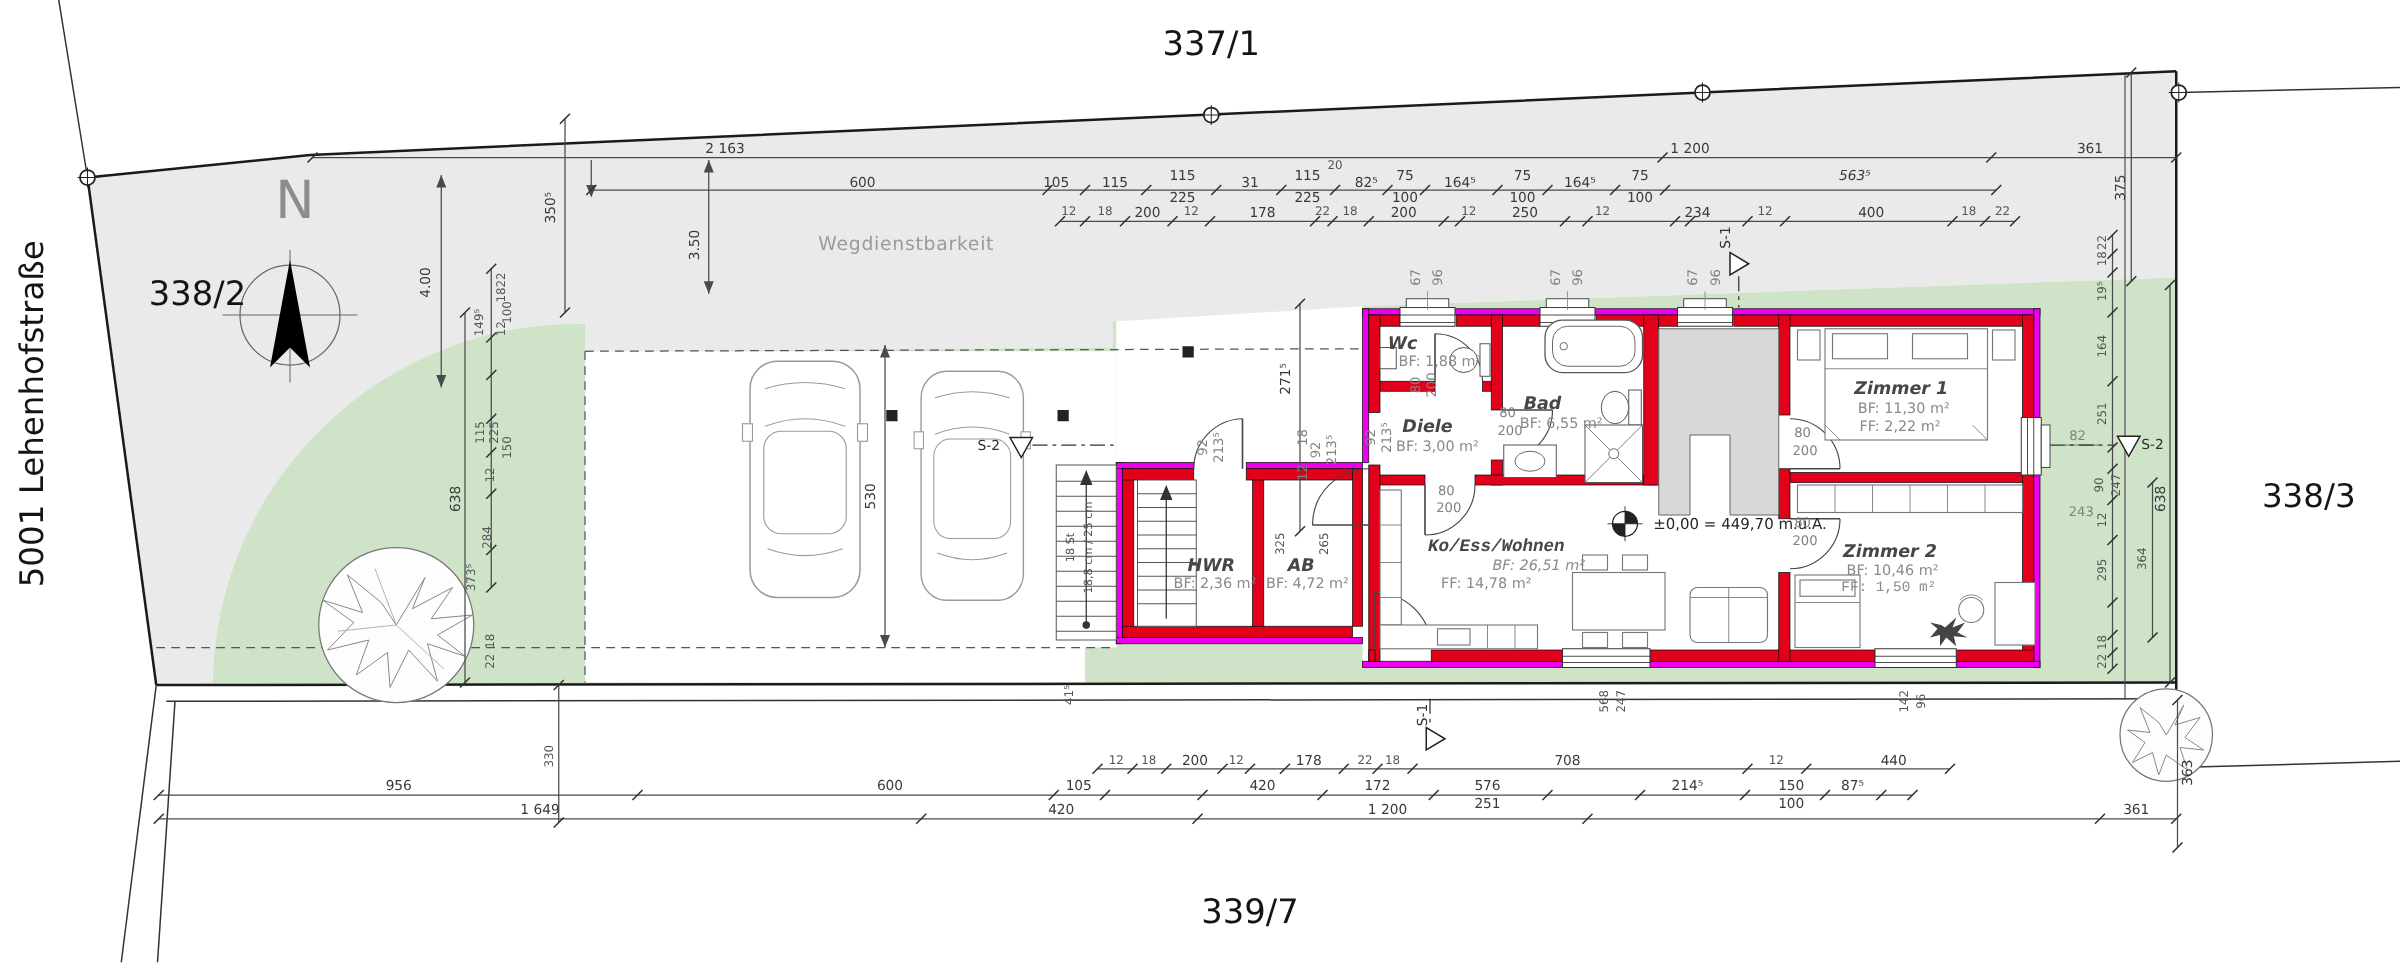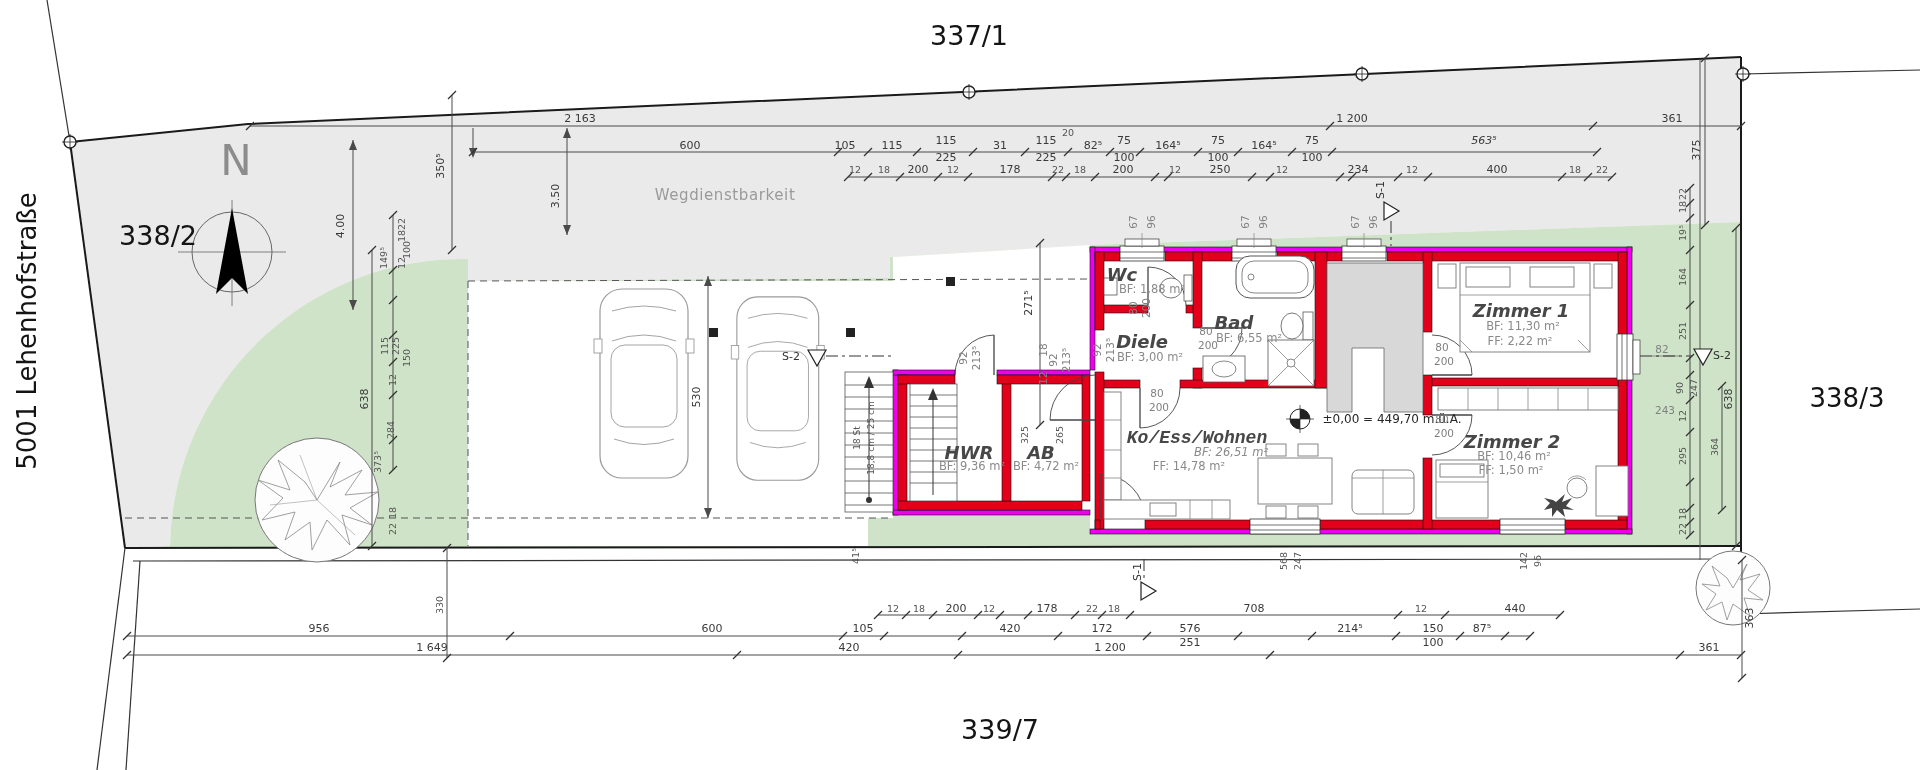--- a/index.html
+++ b/index.html
@@ -5,21 +5,21 @@
   html,body{margin:0;padding:0;background:#fff;}
   body{width:1920px;height:770px;position:relative;font-family:"DejaVu Sans","Liberation Sans",sans-serif;overflow:hidden;}
   #plan-svg{position:absolute;left:0;top:0;}
   #labels{position:absolute;left:0;top:0;width:1920px;height:770px;pointer-events:none;}
   .lb{position:absolute;transform:translate(-50%,-50%);white-space:nowrap;line-height:1.02;}
   .rot{transform:translate(-50%,-50%) rotate(-90deg);}
   .p{font-size:27px;color:#141414;}
   .pr{font-size:26px;color:#141414;}
   .n{font-size:42px;color:#8c8c8c;}
   .ease{font-size:15px;color:#9a9a9a;letter-spacing:.6px;}
-  .rn{font-size:18px;font-weight:bold;font-style:italic;color:#474747;}
+  .rn{font-size:14px;font-weight:bold;font-style:italic;color:#474747;}
   .ri{font-size:11.5px;color:#8a8a8a;}
   .d{font-size:11px;color:#3a3a3a;}
   .ds{font-size:9.5px;color:#555;}
   .dg{font-size:10.5px;color:#808080;}
   .sec{font-size:11px;color:#2e2e2e;}
   .st{font-size:9px;color:#555;}
   .el{font-size:12px;color:#262626;}
 </style>
 </head>
 <body>
@@ -493,23 +493,23 @@
       <div class="lb rn" style="left: 1234px; top: 323px;">Bad</div>
       <div class="lb ri" style="left: 1249px; top: 339px;">BF: 6,55 m²</div>
       <div class="lb rn" style="left: 1197px; top: 438px; font-family: Liberation Mono, monospace;">Ko/Ess/Wohnen</div>
       <div class="lb ri" style="left: 1231px; top: 453px; font-style: italic;">BF: 26,51 m²</div>
       <div class="lb ri" style="left: 1189px; top: 467px;">FF: 14,78 m²</div>
       <div class="lb rn" style="left: 1521px; top: 311px;">Zimmer 1</div>
       <div class="lb ri" style="left: 1523px; top: 327px;">BF: 11,30 m²</div>
       <div class="lb ri" style="left: 1520px; top: 342px;">FF: 2,22 m²</div>
       <div class="lb rn" style="left: 1512px; top: 442px; font-style: italic;">Zimmer 2</div>
       <div class="lb ri" style="left: 1514px; top: 457px;">BF: 10,46 m²</div>
-      <div class="lb ri" style="left: 1511px; top: 471px;">FF: 1,50 m²</div>
+      <div class="lb ri" style="left: 1511px; top: 471px; font-family: Liberation Mono, monospace;">FF: 1,50 m²</div>
       <div class="lb rn" style="left: 969px; top: 453px;">HWR</div>
-      <div class="lb ri" style="left: 972px; top: 467px;">BF: 9,36 m²</div>
+      <div class="lb ri" style="left: 972px; top: 467px;">BF: 2,36 m²</div>
       <div class="lb rn" style="left: 1041px; top: 453px;">AB</div>
       <div class="lb ri" style="left: 1046px; top: 467px;">BF: 4,72 m²</div>
       <div class="lb el" style="left: 1392px; top: 419px;">±0,00 = 449,70 m.ü.A.</div>
       <div class="lb sec rot" style="left: 1381px; top: 190px;">S-1</div>
       <div class="lb sec rot" style="left: 1138px; top: 572px;">S-1</div>
       <div class="lb sec" style="left: 791px; top: 357px;">S-2</div>
       <div class="lb sec" style="left: 1722px; top: 356px;">S-2</div>
       <div class="lb st rot" style="left: 858px; top: 438px;">18 St</div>
       <div class="lb st rot" style="left: 872px; top: 438px;">18,8 cm / 25 cm</div>
       <div class="lb dg rot" style="left: 1133px; top: 222px;">67</div>

